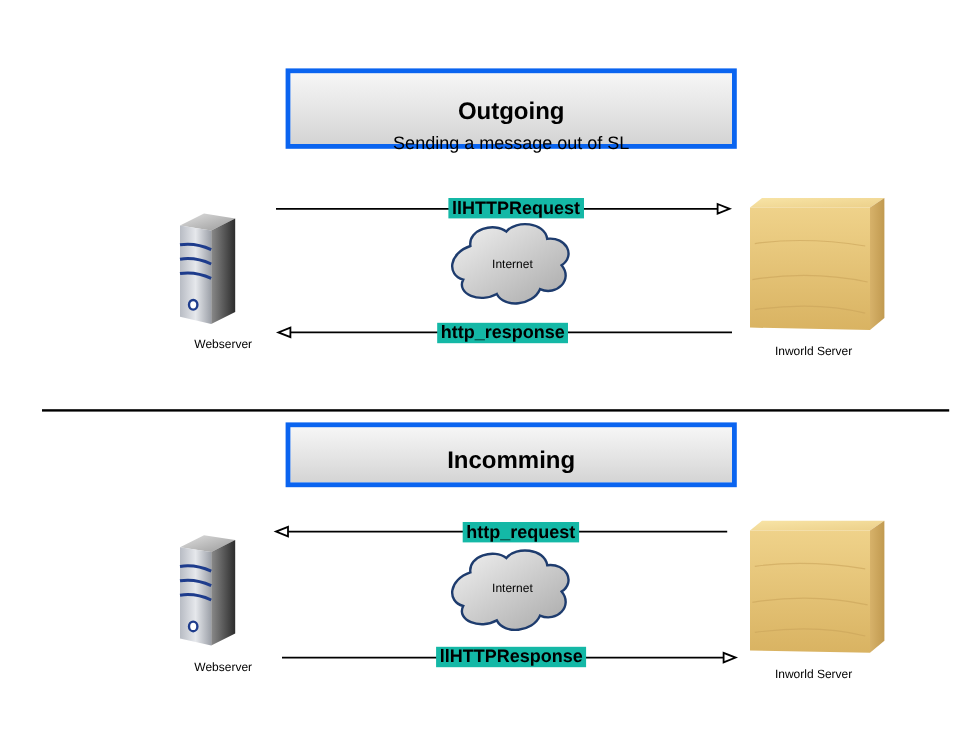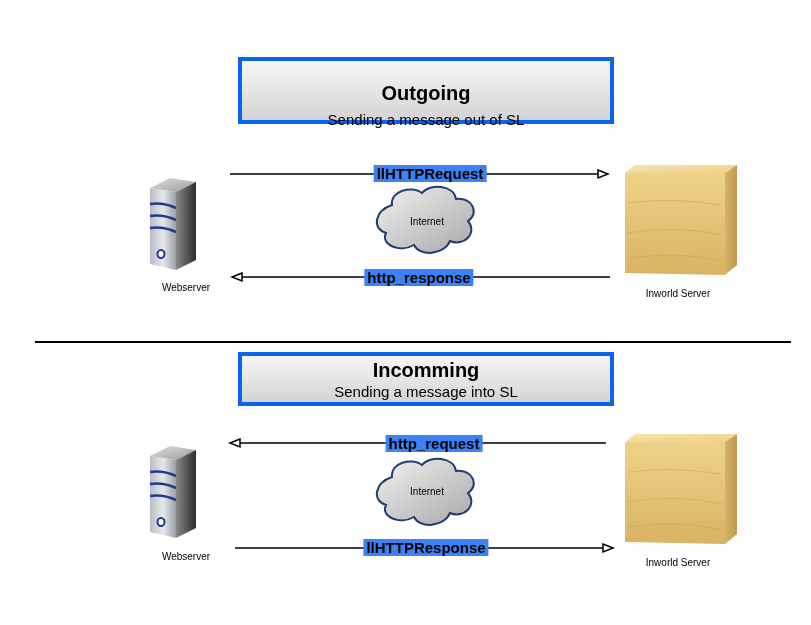--- a/index.html
+++ b/index.html
@@ -7,21 +7,21 @@
          font-family: "Liberation Sans", "DejaVu Sans", sans-serif; color: #000; }
   .abs { position: absolute; }
   .titlebox {
     position: absolute; box-sizing: border-box;
     border: 4px solid #0a64f0;
     background: linear-gradient(to bottom, #f6f6f6 0%, #e2e2e2 60%, #d4d4d4 100%);
     text-align: center;
   }
   .titlebox .t { font-weight: bold; font-size: 20px; display: block; }
   .titlebox .s { font-weight: normal; font-size: 15px; display: block; }
-  .arrowlbl { position: absolute; font-weight: bold; font-size: 15px; background: #3b82f6; padding: 0 3px; white-space: nowrap; transform: translateX(-50%); }
+  .arrowlbl { position: absolute; font-weight: bold; font-size: 15px; background: #14b8a6; padding: 0 3px; white-space: nowrap; transform: translateX(-50%); }
   .cap { position: absolute; font-size: 10px; white-space: nowrap; transform: translateX(-50%); }
   .cloudlbl { position: absolute; font-size: 10px; transform: translate(-50%, -50%); }
   svg { position: absolute; overflow: visible; }
 </style>
 </head>
 <body>
 
 <svg width="0" height="0" style="position:absolute">
   <defs>
     <linearGradient id="srvFront" x1="0" y1="0" x2="1" y2="0">
@@ -92,23 +92,22 @@
 </svg>
 <div class="arrowlbl" style="left:419px;top:269px;">http_response</div>
 
 <svg style="left:372px;top:183px;" width="110" height="75" viewBox="0 0 110 75">
   <path d="M20,22 C18,8 40,2 50,10 C58,0 82,2 84,16 C100,14 108,30 96,38 C106,50 92,64 78,58 C72,72 48,74 42,62 C28,70 8,62 14,50 C0,46 2,28 20,22 Z" fill="url(#cloudGrad)" stroke="#1e3c6e" stroke-width="2"></path>
 </svg>
 <div class="cloudlbl" style="left:427px;top:221px;">Internet</div>
 
 <div class="abs" style="left:35px;top:341px;width:756px;height:2px;background:#000;"></div>
 
-<div class="titlebox" style="left:238px;top:352px;width:376px;height:54px;padding-top:3px;">
+<div class="titlebox" style="left:238px;top:352px;width:376px;height:54px;padding-top:17px;">
   <span class="t">Incomming</span>
-  <span class="s" style="margin-top:1px;">Sending a message into SL</span>
 </div>
 
 <svg style="left:148px;top:444px;" width="50" height="95" viewBox="0 0 50 95">
   <polygon points="2,12 22,2 48,6 28,16" fill="url(#srvTop)"></polygon>
   <polygon points="28,16 48,6 48,84 28,94" fill="url(#srvSide)"></polygon>
   <polygon points="2,12 28,16 28,94 2,88" fill="url(#srvFront)"></polygon>
   <path d="M2,28 Q15,26 28,32" stroke="#1e3c8c" stroke-width="2.5" fill="none"></path>
   <path d="M2,40 Q15,38 28,44" stroke="#1e3c8c" stroke-width="2.5" fill="none"></path>
   <path d="M2,52 Q15,50 28,56" stroke="#1e3c8c" stroke-width="2.5" fill="none"></path>
   <ellipse cx="13" cy="78" rx="3.5" ry="4" fill="#fff" stroke="#1e3c8c" stroke-width="2"></ellipse>

